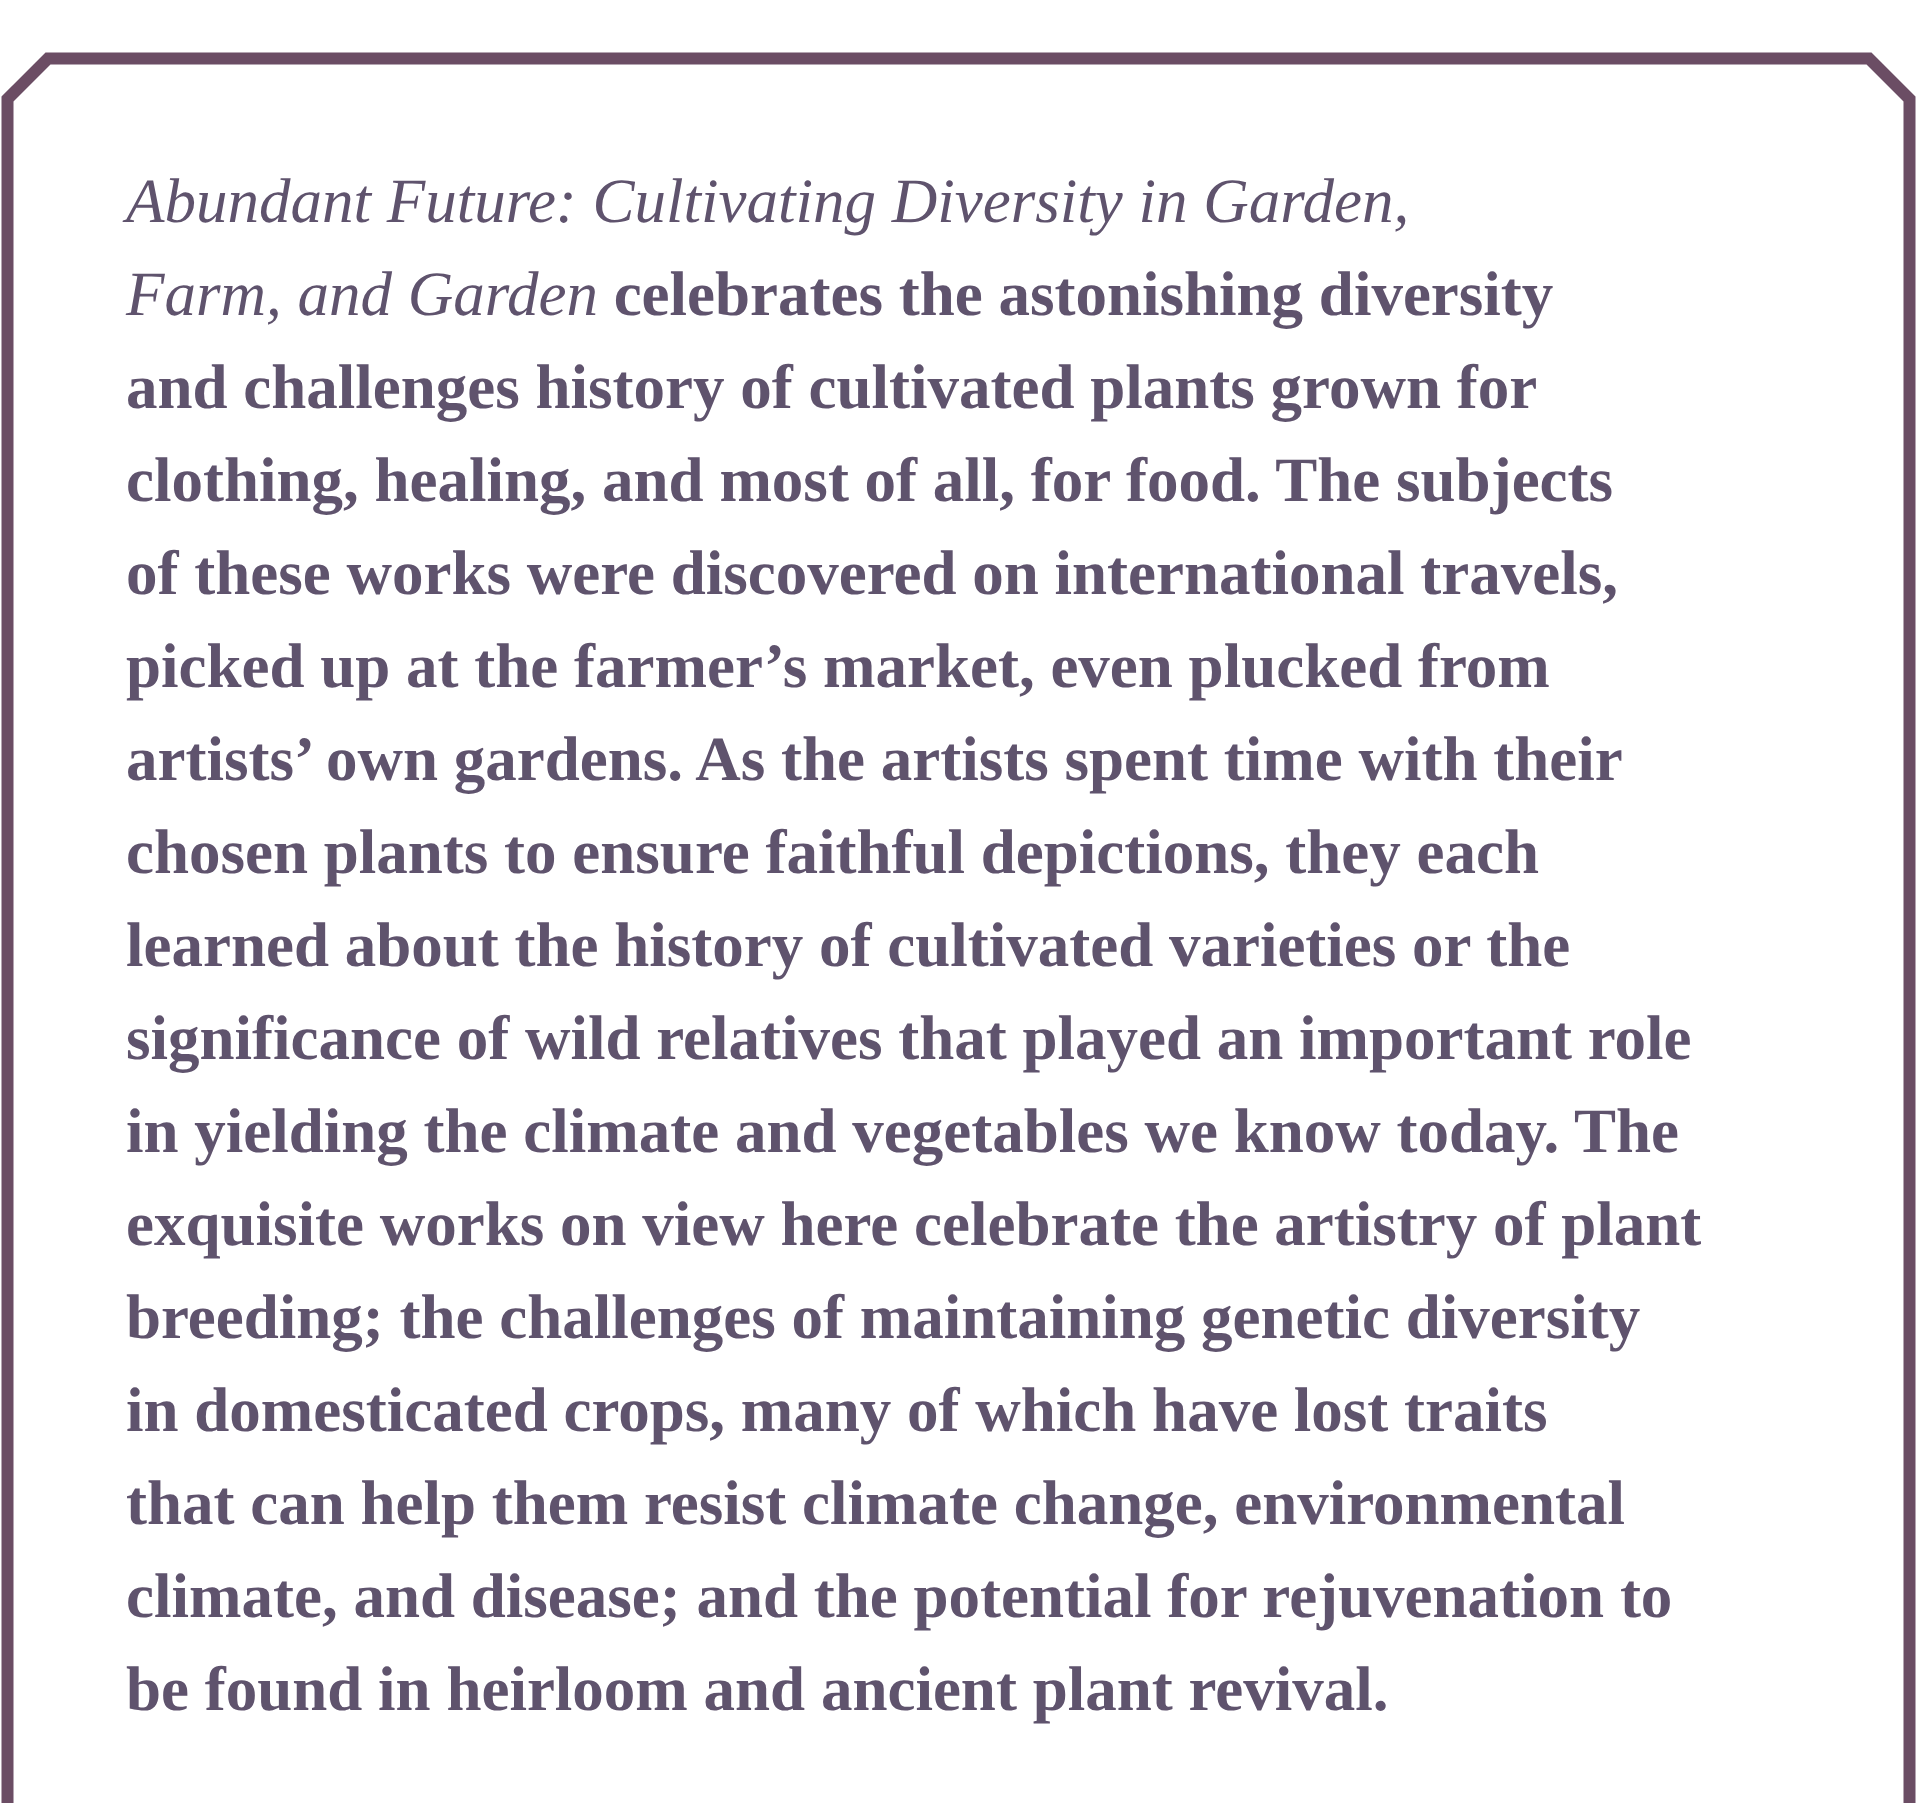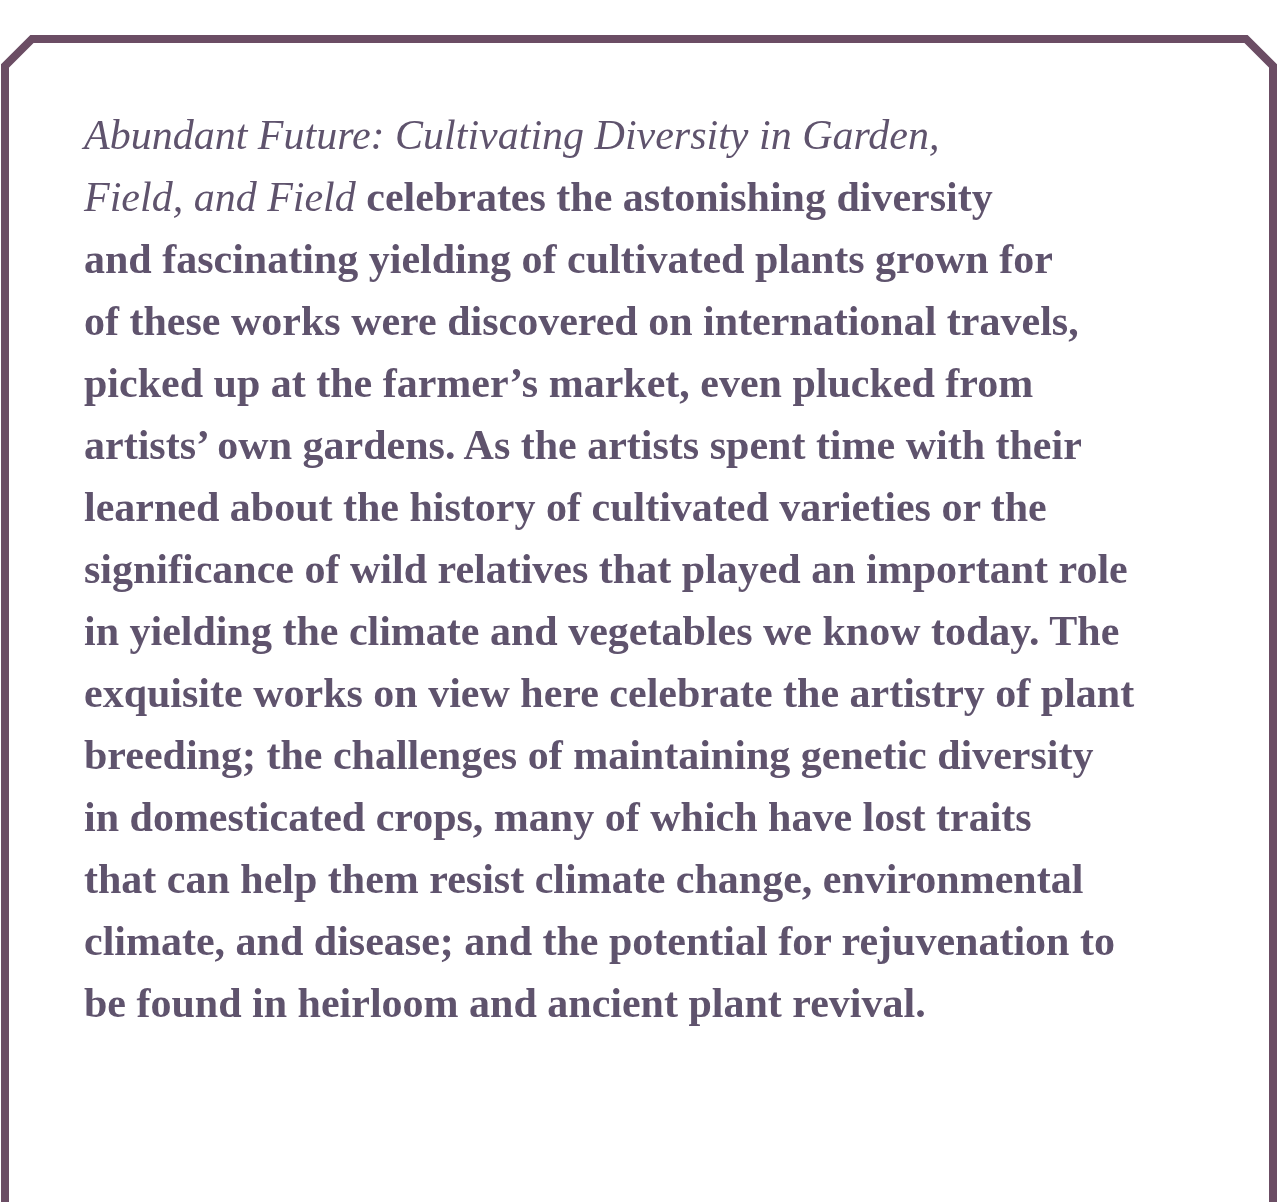--- a/index.html
+++ b/index.html
@@ -50,25 +50,27 @@
 <body>
 
 <div class="panel">
 
   <svg class="frame" viewBox="0 0 1278 1202" xmlns="http://www.w3.org/2000/svg" aria-hidden="true">
     <polygon points="32,5 1246,5 1273,32 1273,1170 1246,1197 32,1197 5,1170 5,32" fill="none" stroke-width="8" stroke-linejoin="miter" stroke="#6b4d64"></polygon>
   </svg>
 
   <div class="text-block" style="color: rgb(95, 83, 109);">
       <div class="text-line"><span class="seg-italic">Abundant Future: Cultivating Diversity in Garden,</span></div>
-      <div class="text-line"><span class="seg-italic">Field, and Field</span><span class="seg-regular"> celebrates the astonishing diversity</span></div>
-      <div class="text-line"><span class="seg-regular">and fascinating yielding of cultivated plants grown for</span></div>
+      <div class="text-line"><span class="seg-italic">Farm, and Garden</span><span class="seg-regular"> celebrates the astonishing diversity</span></div>
+      <div class="text-line"><span class="seg-regular">and challenges history of cultivated plants grown for</span></div>
+      <div class="text-line"><span class="seg-regular">clothing, healing, and most of all, for food. The subjects</span></div>
       <div class="text-line"><span class="seg-regular">of these works were discovered on international travels,</span></div>
       <div class="text-line"><span class="seg-regular">picked up at the farmer’s market, even plucked from</span></div>
       <div class="text-line"><span class="seg-regular">artists’ own gardens. As the artists spent time with their</span></div>
+      <div class="text-line"><span class="seg-regular">chosen plants to ensure faithful depictions, they each</span></div>
       <div class="text-line"><span class="seg-regular">learned about the history of cultivated varieties or the</span></div>
       <div class="text-line"><span class="seg-regular">significance of wild relatives that played an important role</span></div>
       <div class="text-line"><span class="seg-regular">in yielding the climate and vegetables we know today. The</span></div>
       <div class="text-line"><span class="seg-regular">exquisite works on view here celebrate the artistry of plant</span></div>
       <div class="text-line"><span class="seg-regular">breeding; the challenges of maintaining genetic diversity</span></div>
       <div class="text-line"><span class="seg-regular">in domesticated crops, many of which have lost traits</span></div>
       <div class="text-line"><span class="seg-regular">that can help them resist climate change, environmental</span></div>
       <div class="text-line"><span class="seg-regular">climate, and disease; and the potential for rejuvenation to</span></div>
       <div class="text-line"><span class="seg-regular">be found in heirloom and ancient plant revival.</span></div>
     </div>

